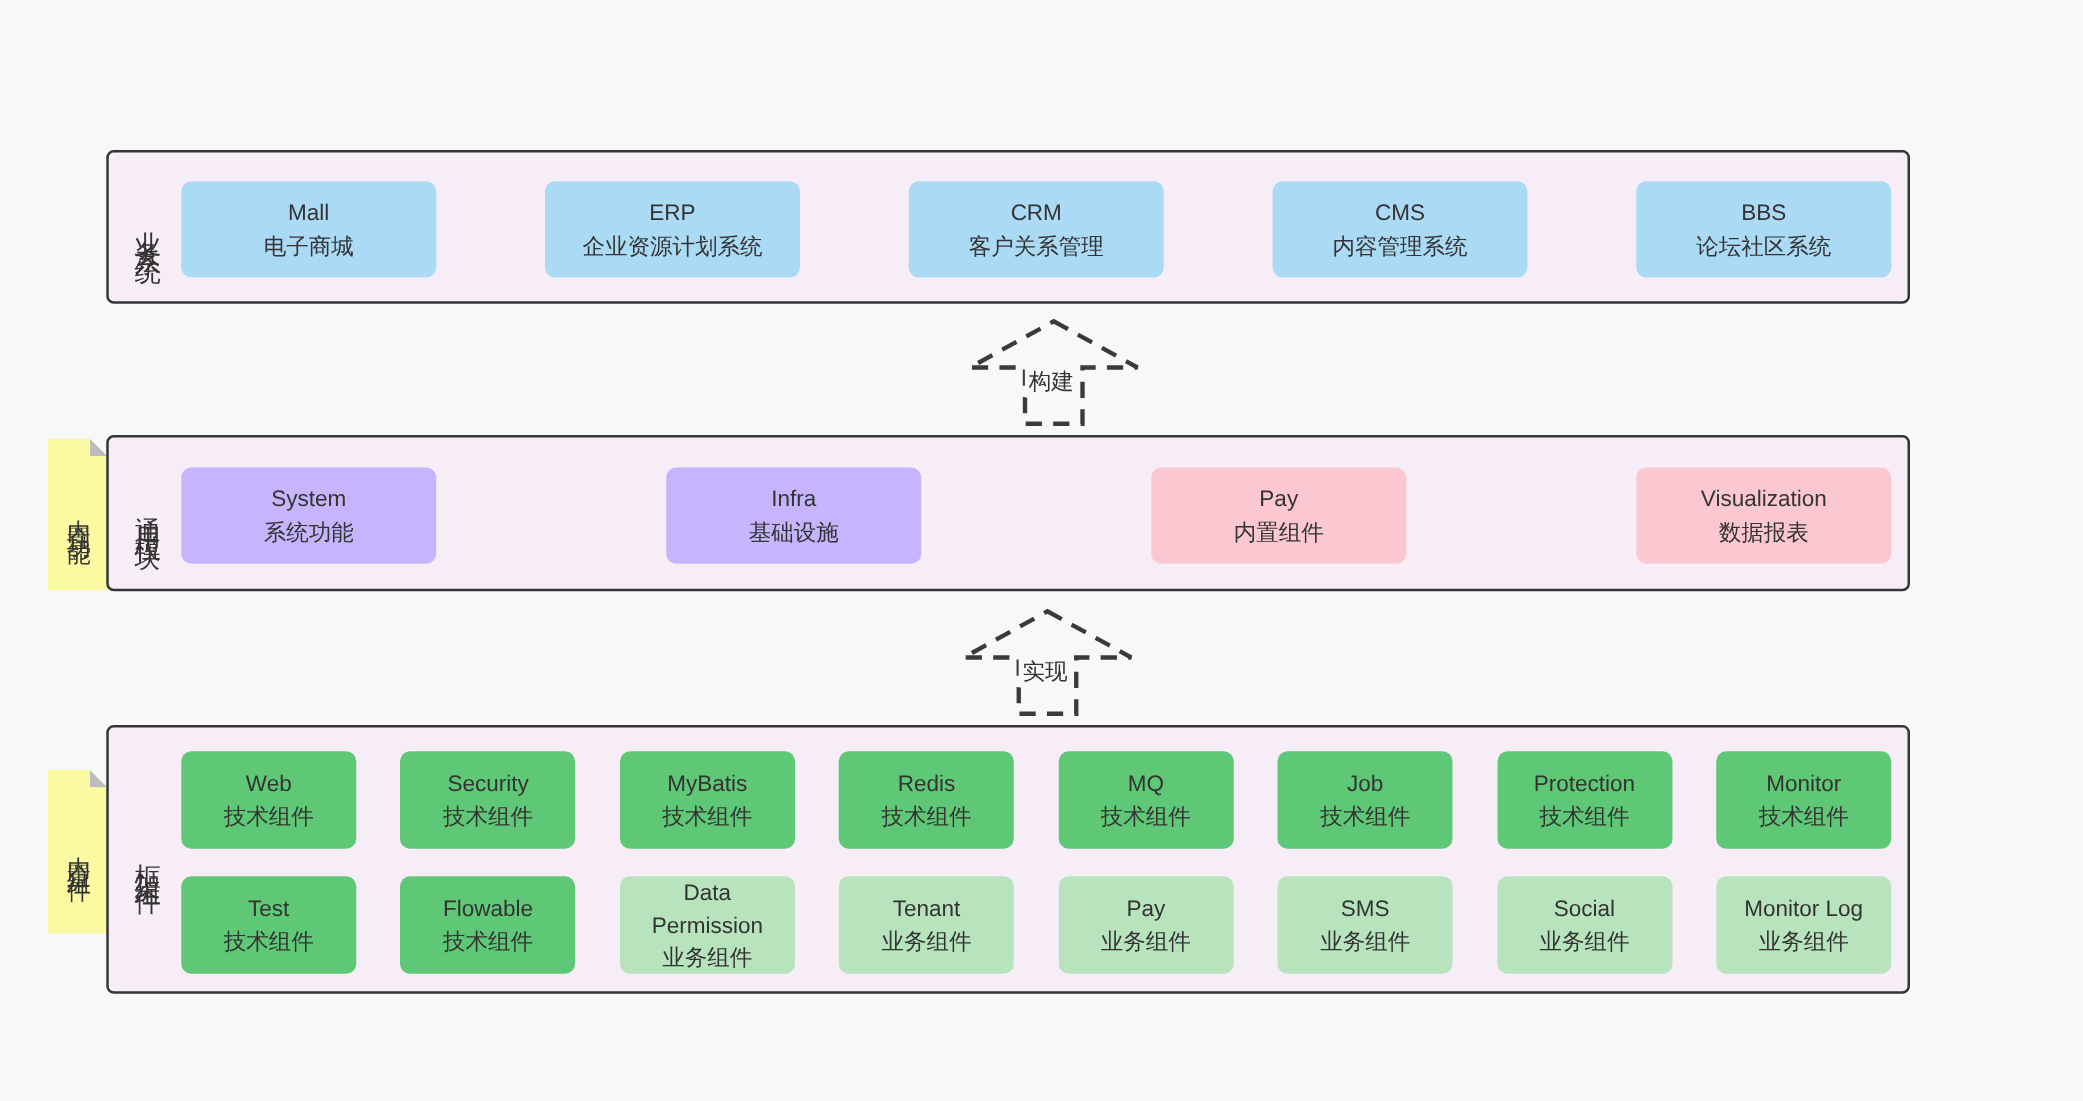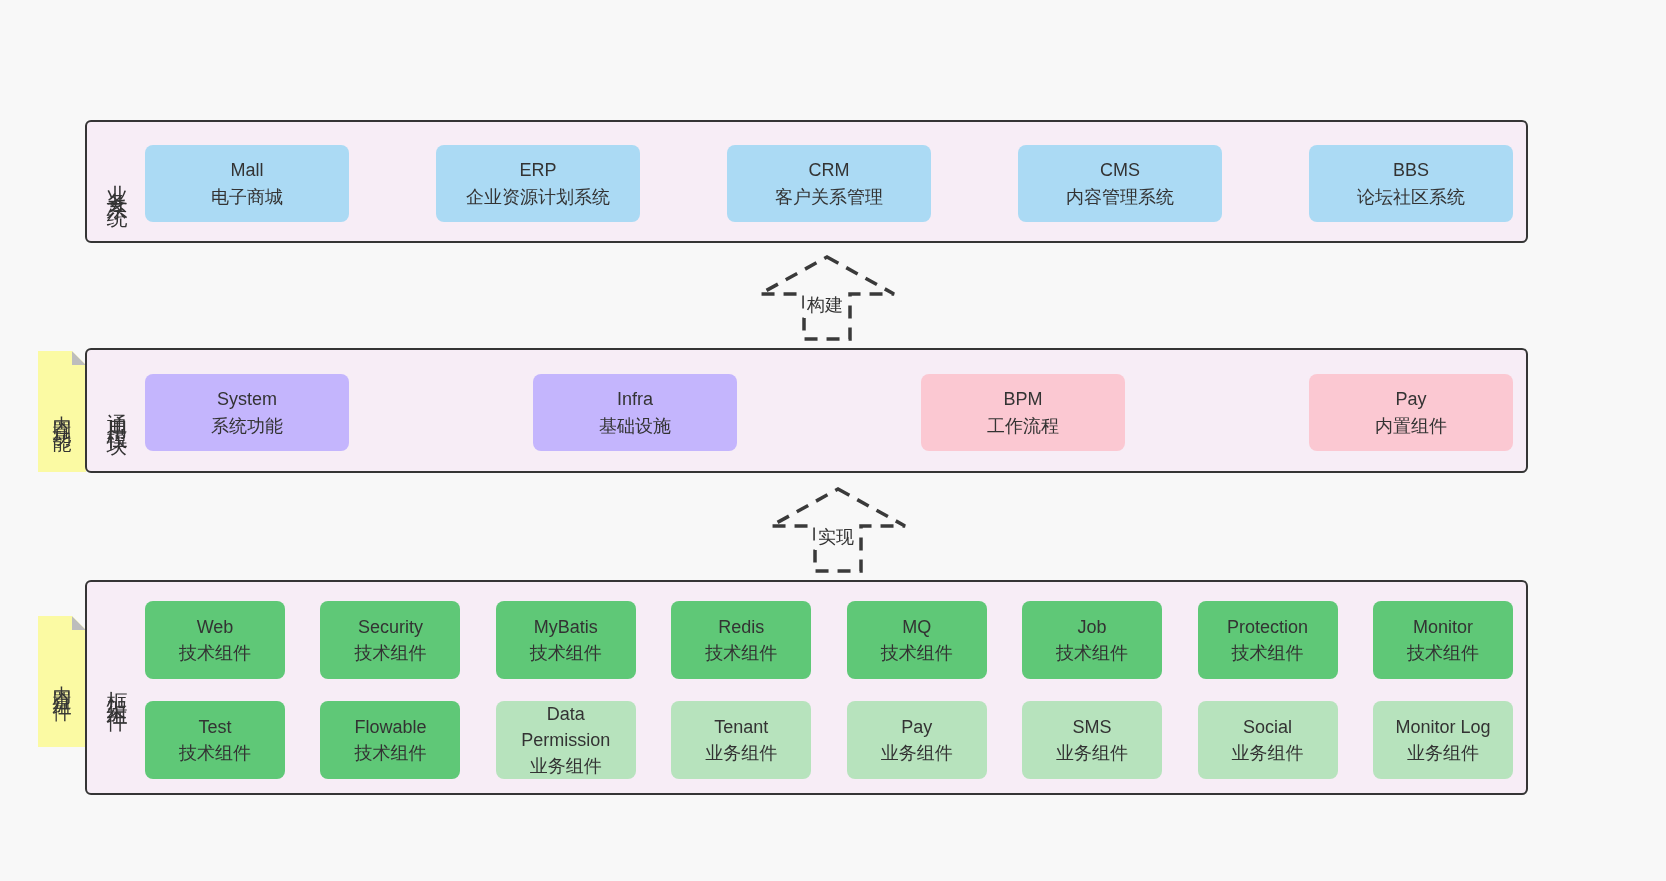--- a/index.html
+++ b/index.html
@@ -56,21 +56,21 @@
   .sticky-fold{
     position:absolute;top:0;right:0;width:14px;height:14px;background:#bdbdbd;
     clip-path:polygon(0 0,100% 100%,0 100%);
   }
   .sticky-label{
     writing-mode:vertical-rl;text-orientation:upright;
     font-size:19px;letter-spacing:6px;color:#333;white-space:nowrap;
   }
   
   .arrow{position:absolute;width:140px;height:88px;}
-  #arrow-build{left:757px;top:254px;}
+  #arrow-build{left:773px;top:254px;}
   #arrow-implement{left:768px;top:486px;}
   .arrow svg{display:block;}
   .arrow-label{
     position:absolute;left:50%;top:38px;transform:translateX(-55%);
     background:#f8f8f8;padding:1px 3px;font-size:18px;color:#333;white-space:nowrap;
   }
 </style>
 </head>
 <body>
 
@@ -122,26 +122,26 @@
   <div class="boxes">
     <div class="box w6 c-red">
       <div class="box-title">System</div>
       <div class="box-sub">系统功能</div>
     </div>
     <div class="box w6 c-red">
       <div class="box-title">Infra</div>
       <div class="box-sub">基础设施</div>
     </div>
     <div class="box w6 c-pink">
-      <div class="box-title">BPM</div>
-      <div class="box-sub">工作流程</div>
-    </div>
-    <div class="box w6 c-pink">
       <div class="box-title">Pay</div>
       <div class="box-sub">内置组件</div>
+    </div>
+    <div class="box w6 c-pink">
+      <div class="box-title">Visualization</div>
+      <div class="box-sub">数据报表</div>
     </div>
   </div>
 </div>
 
 <div class="arrow" id="arrow-implement">
   <svg width="140" height="88" viewBox="0 0 140 88">
     <polygon points="70,3 137,40 93,40 93,85 47,85 47,40 3,40" fill="none" stroke="#3a3a3a" stroke-width="3.5" stroke-dasharray="13 9"></polygon>
   </svg>
   <span class="arrow-label">实现</span>
 </div>

